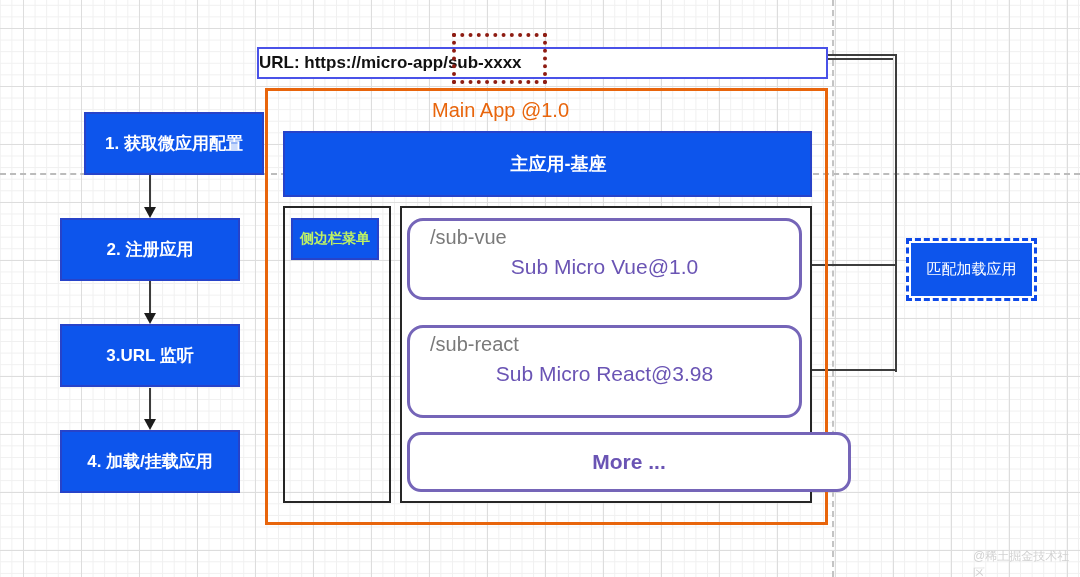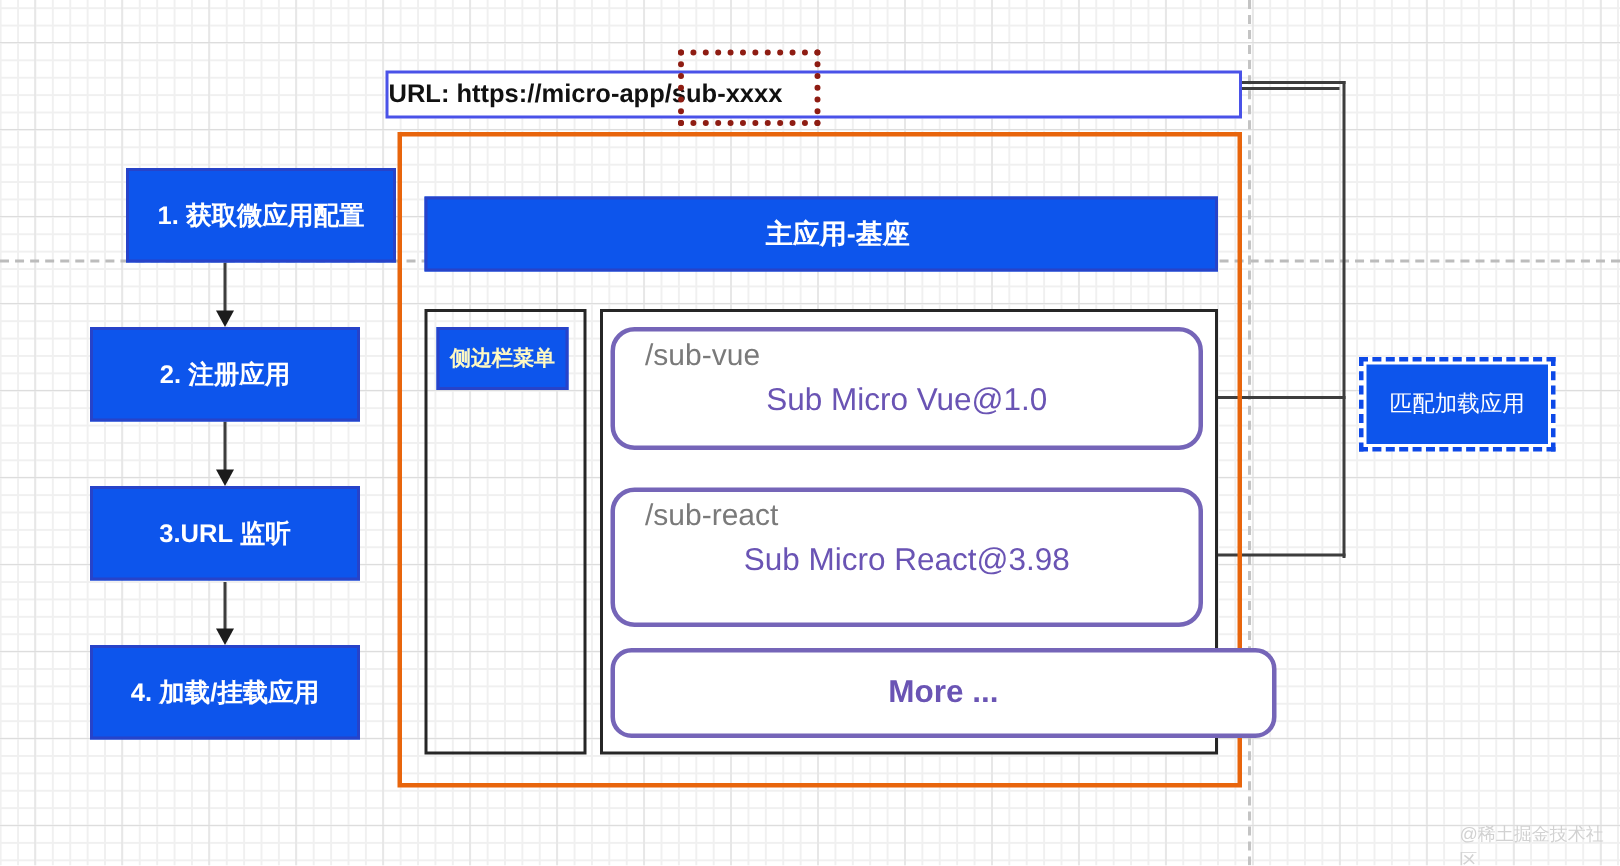--- a/index.html
+++ b/index.html
@@ -52,32 +52,32 @@
   .url-highlight {
     left: 452px; top: 33px; width: 95px; height: 51px;
     border: 4px dotted #8e1c12; background: transparent;
     z-index: 5;
   }
 
   
   .main-container { left: 265px; top: 88px; width: 563px; height: 437px; border: 3px solid #e8650c; background: transparent; z-index: 2; }
   .main-title { left: 432px; top: 99px; font-size: 20px; font-weight: 500; color: #e8650c; z-index: 3; }
   .main-header {
-    left: 283px; top: 131px; width: 529px; height: 50px;
+    left: 283px; top: 131px; width: 529px; height: 66px;
     background: #0d55ec; border: 2px solid #2743c9;
     color: #ffffff; font-weight: bold; font-size: 18px;
     display: flex; align-items: center; justify-content: center;
     z-index: 3;
     padding-left: 22px;
   }
   .sidebar-box { left: 283px; top: 206px; width: 108px; height: 297px; border: 2px solid #262626; background: transparent; z-index: 3; }
   .sidebar-menu {
     left: 291px; top: 218px; width: 88px; height: 42px;
     background: #0d55ec; border: 2px solid #2743c9;
-    color: #fef9c3; font-size: 14px; font-weight: bold;
+    color: #bef264; font-size: 14px; font-weight: bold;
     display: flex; align-items: center; justify-content: center;
     z-index: 4;
   }
   .content-box { left: 400px; top: 206px; width: 412px; height: 297px; border: 2px solid #262626; background: #ffffff; z-index: 3; }
 
   .route-box {
     left: 407px; width: 395px;
     background: #ffffff; border: 3px solid #7565b8; border-radius: 16px;
     z-index: 4;
   }
@@ -141,20 +141,21 @@
   <div class="abs step" style="top:430px;">
     <span>4. 加载/挂载应用</span>
   </div>
 
   <div class="abs url-bar">
     <span>URL: https://micro-app/sub-xxxx</span>
   </div>
   <div class="abs url-highlight"></div>
 
   <div class="abs main-container"></div>
+  <div class="abs main-title">Main App @1.0</div>
   <div class="abs main-header">
     <span>主应用-基座</span>
   </div>
 
   <div class="abs sidebar-box"></div>
   <div class="abs sidebar-menu">
     <span>侧边栏菜单</span>
   </div>
 
   <div class="abs content-box"></div>

